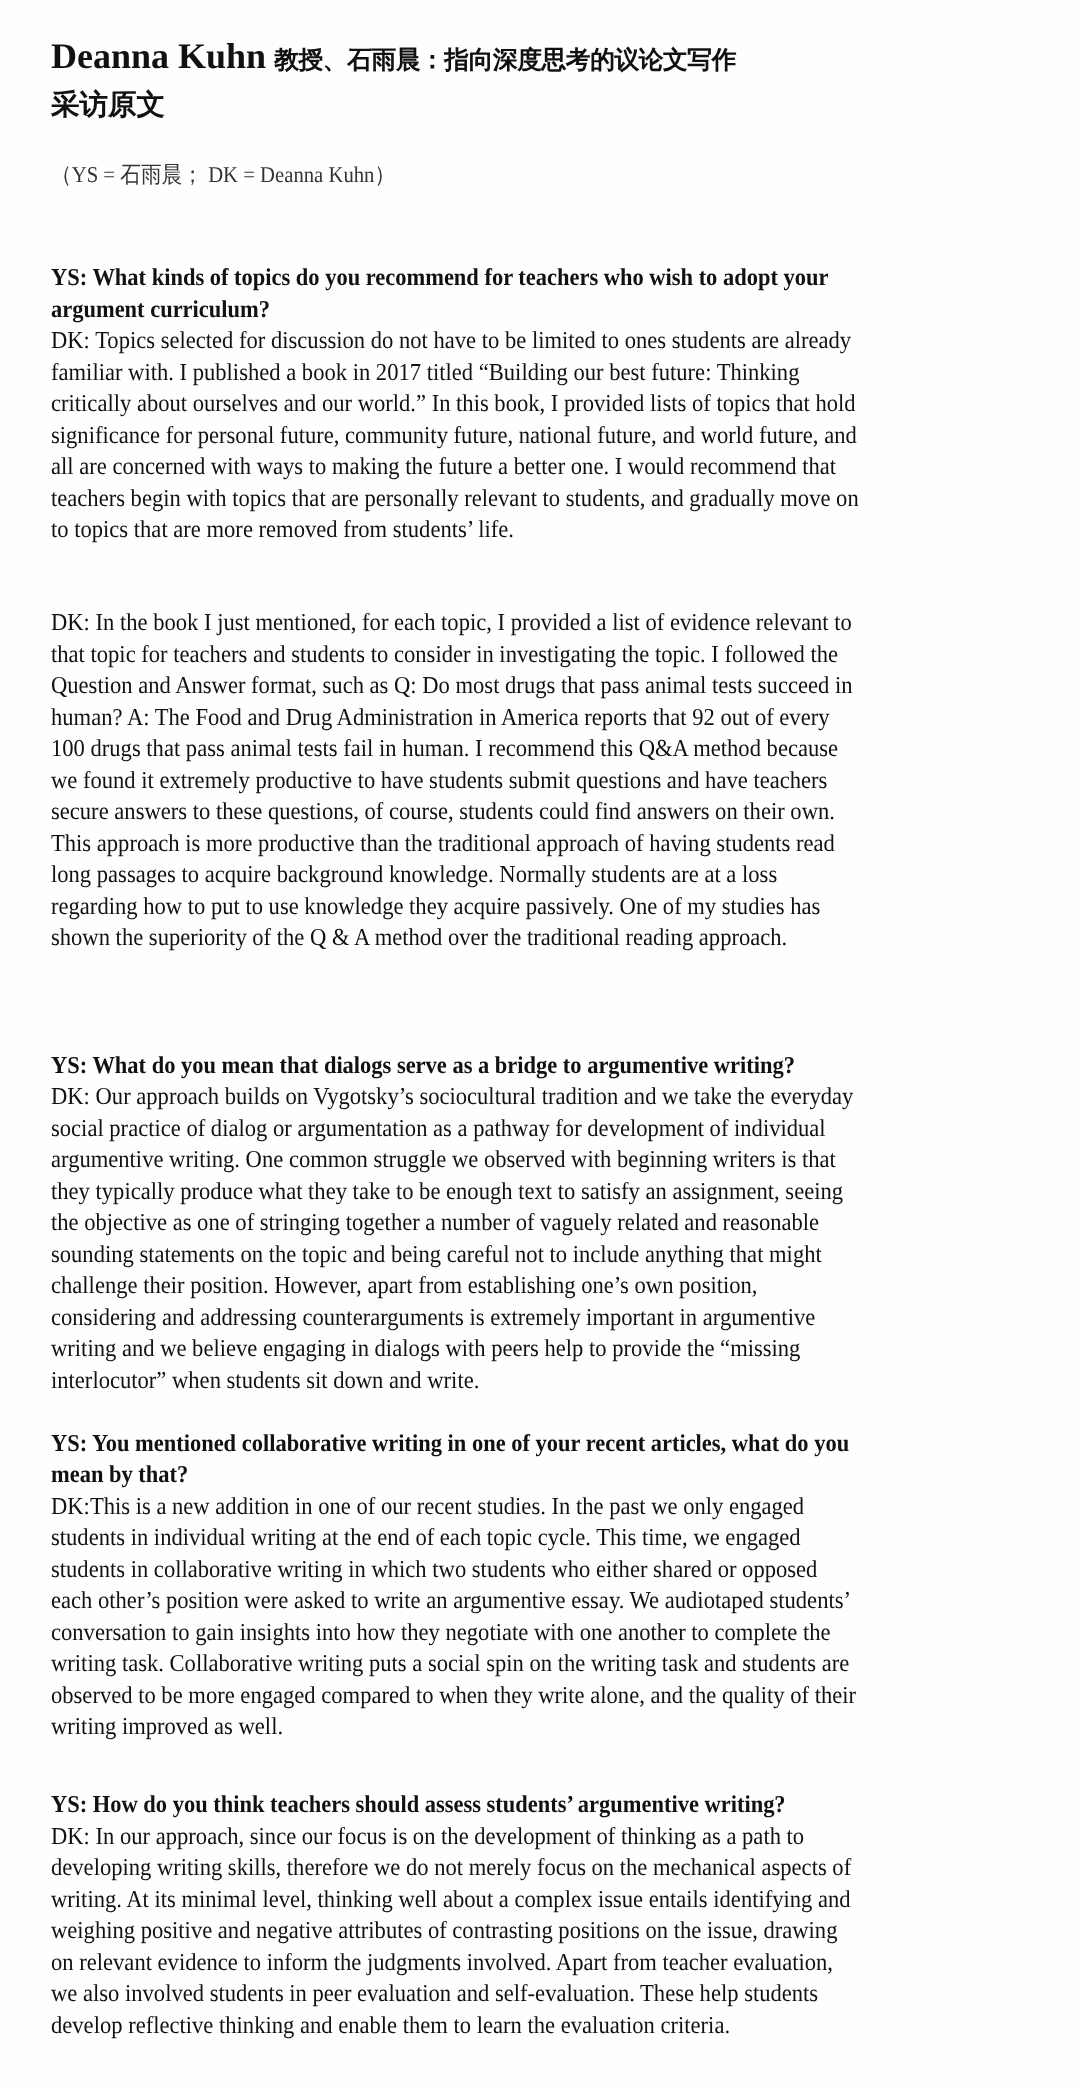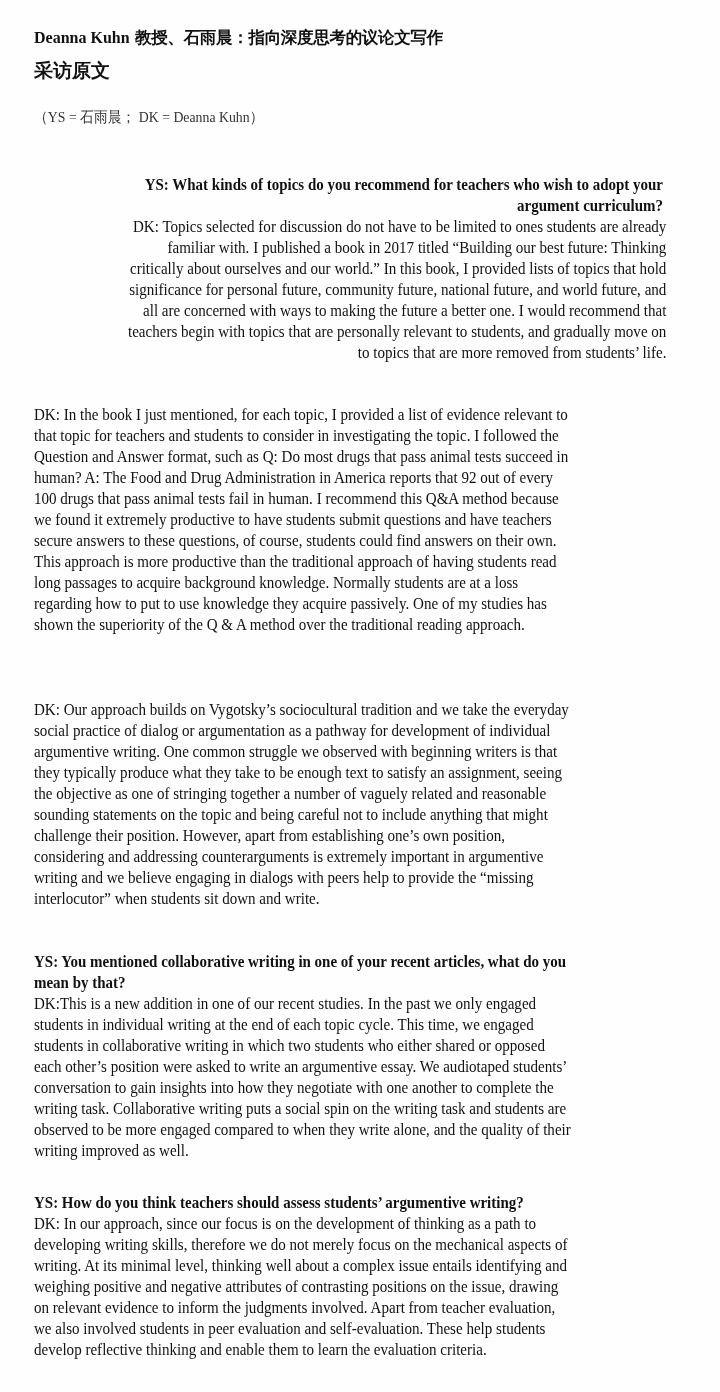--- a/index.html
+++ b/index.html
@@ -28,21 +28,21 @@
       top: 27px;
       font-family: "DejaVu Sans", sans-serif;
       font-weight: bold;
       font-size: 16.5px;
       line-height: 22px;
       white-space: nowrap;
       letter-spacing: -0.3px;
     }
     .title .en {
       font-family: "Liberation Serif", serif;
-      font-size: 16px;
+      font-size: 24px;
       letter-spacing: 0;
     }
     .subtitle {
       position: absolute;
       left: 34px;
       top: 59px;
       font-family: "DejaVu Sans", sans-serif;
       font-weight: bold;
       font-size: 19px;
       line-height: 22px;
@@ -71,21 +71,21 @@
     .line {
       display: block;
       white-space: nowrap;
       transform: scaleX(0.93);
       transform-origin: left center;
     }
     .q .line {
       font-weight: bold;
       transform: scaleX(0.925);
     }
-    #qa-1 { top: 175px; text-align: right; }
+    #qa-1 { top: 175px; }
     #qa-2 { top: 405px; }
     #qa-3 { top: 700px; }
     #qa-4 { top: 952px; }
     #qa-5 { top: 1193px; }
   </style>
 </head>
 <body>
 
 <div class="page">
 
@@ -123,20 +123,23 @@
       <span class="line">we found it extremely productive to have students submit questions and have teachers</span>
       <span class="line">secure answers to these questions, of course, students could find answers on their own.</span>
       <span class="line">This approach is more productive than the traditional approach of having students read</span>
       <span class="line">long passages to acquire background knowledge. Normally students are at a loss</span>
       <span class="line">regarding how to put to use knowledge they acquire passively. One of my studies has</span>
       <span class="line">shown the superiority of the Q &amp; A method over the traditional reading approach.</span>
     </div>
   </div>
 
   <div class="qa" id="qa-3">
+    <div class="q">
+      <span class="line">YS: What do you mean that dialogs serve as a bridge to argumentive writing?</span>
+    </div>
     <div class="a">
       <span class="line">DK: Our approach builds on Vygotsky’s sociocultural tradition and we take the everyday</span>
       <span class="line">social practice of dialog or argumentation as a pathway for development of individual</span>
       <span class="line">argumentive writing. One common struggle we observed with beginning writers is that</span>
       <span class="line">they typically produce what they take to be enough text to satisfy an assignment, seeing</span>
       <span class="line">the objective as one of stringing together a number of vaguely related and reasonable</span>
       <span class="line">sounding statements on the topic and being careful not to include anything that might</span>
       <span class="line">challenge their position. However, apart from establishing one’s own position,</span>
       <span class="line">considering and addressing counterarguments is extremely important in argumentive</span>
       <span class="line">writing and we believe engaging in dialogs with peers help to provide the “missing</span>

